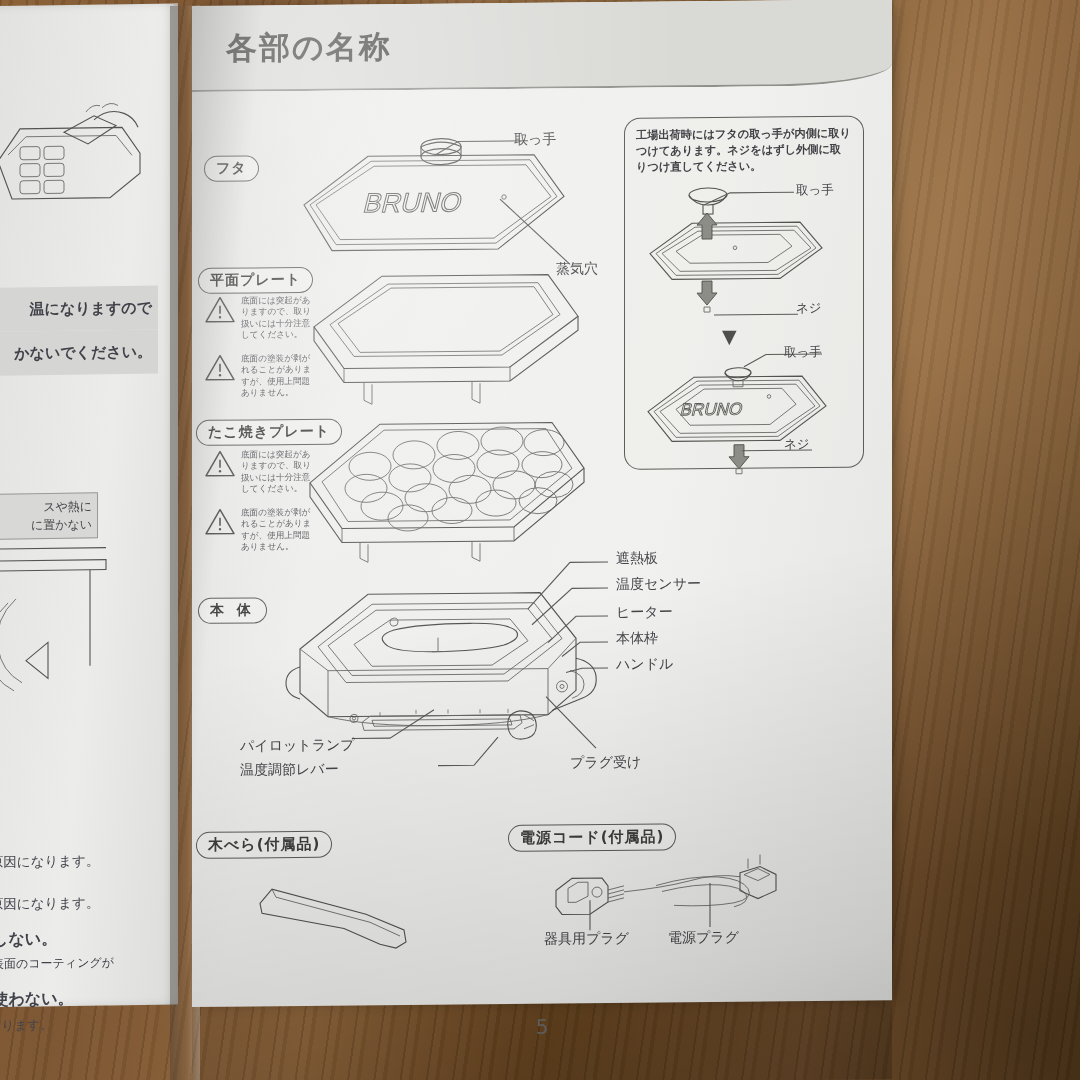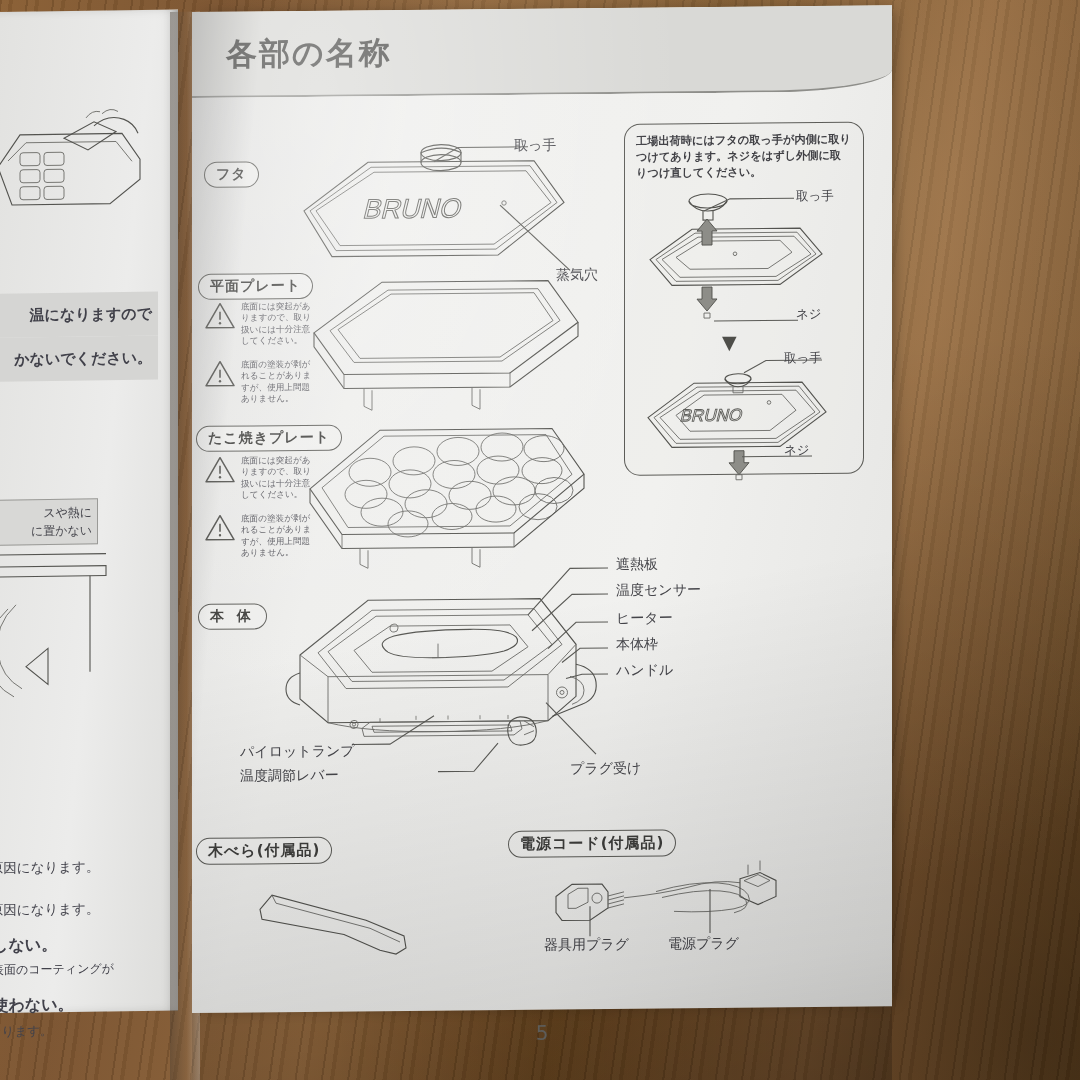--- a/index.html
+++ b/index.html
@@ -18,21 +18,21 @@
         rgba(0,0,0,.06) 9px, rgba(0,0,0,.06) 13px,
         rgba(255,255,255,.02) 13px, rgba(255,255,255,.02) 26px),
       linear-gradient(100deg,#8a5f34 0%,#7b5430 18%,#8c6238 38%,#70491f 58%,#8a5e33 78%,#61411d 100%);
   }
   #desk:after{
     content:"";position:absolute;inset:0;
     background:radial-gradient(ellipse at 78% 18%, rgba(255,230,190,.20), rgba(0,0,0,0) 55%),
                radial-gradient(ellipse at 96% 96%, rgba(0,0,0,.34), rgba(0,0,0,0) 48%);
   }
   
-  #booklet{position:absolute;left:0;top:12px;width:905px;height:1001px;}
+  #booklet{position:absolute;left:0;top:6px;width:905px;height:1001px;}
   .page{position:absolute;top:0;bottom:0;background:#e9e9e7;}
   #left-page{
     left:0;width:178px;
     background:linear-gradient(96deg,#e2e2e0 0%,#ececeb 55%,#dcdcda 100%);
     box-shadow:inset -9px 0 14px -7px rgba(0,0,0,.40);
     transform:skewY(-0.8deg);transform-origin:left top;
   }
   #gutter{
     position:absolute;left:170px;top:0;width:30px;height:1080px;
     background:linear-gradient(90deg,rgba(70,60,50,.42),rgba(140,130,120,.10) 55%,rgba(255,255,255,.30));

